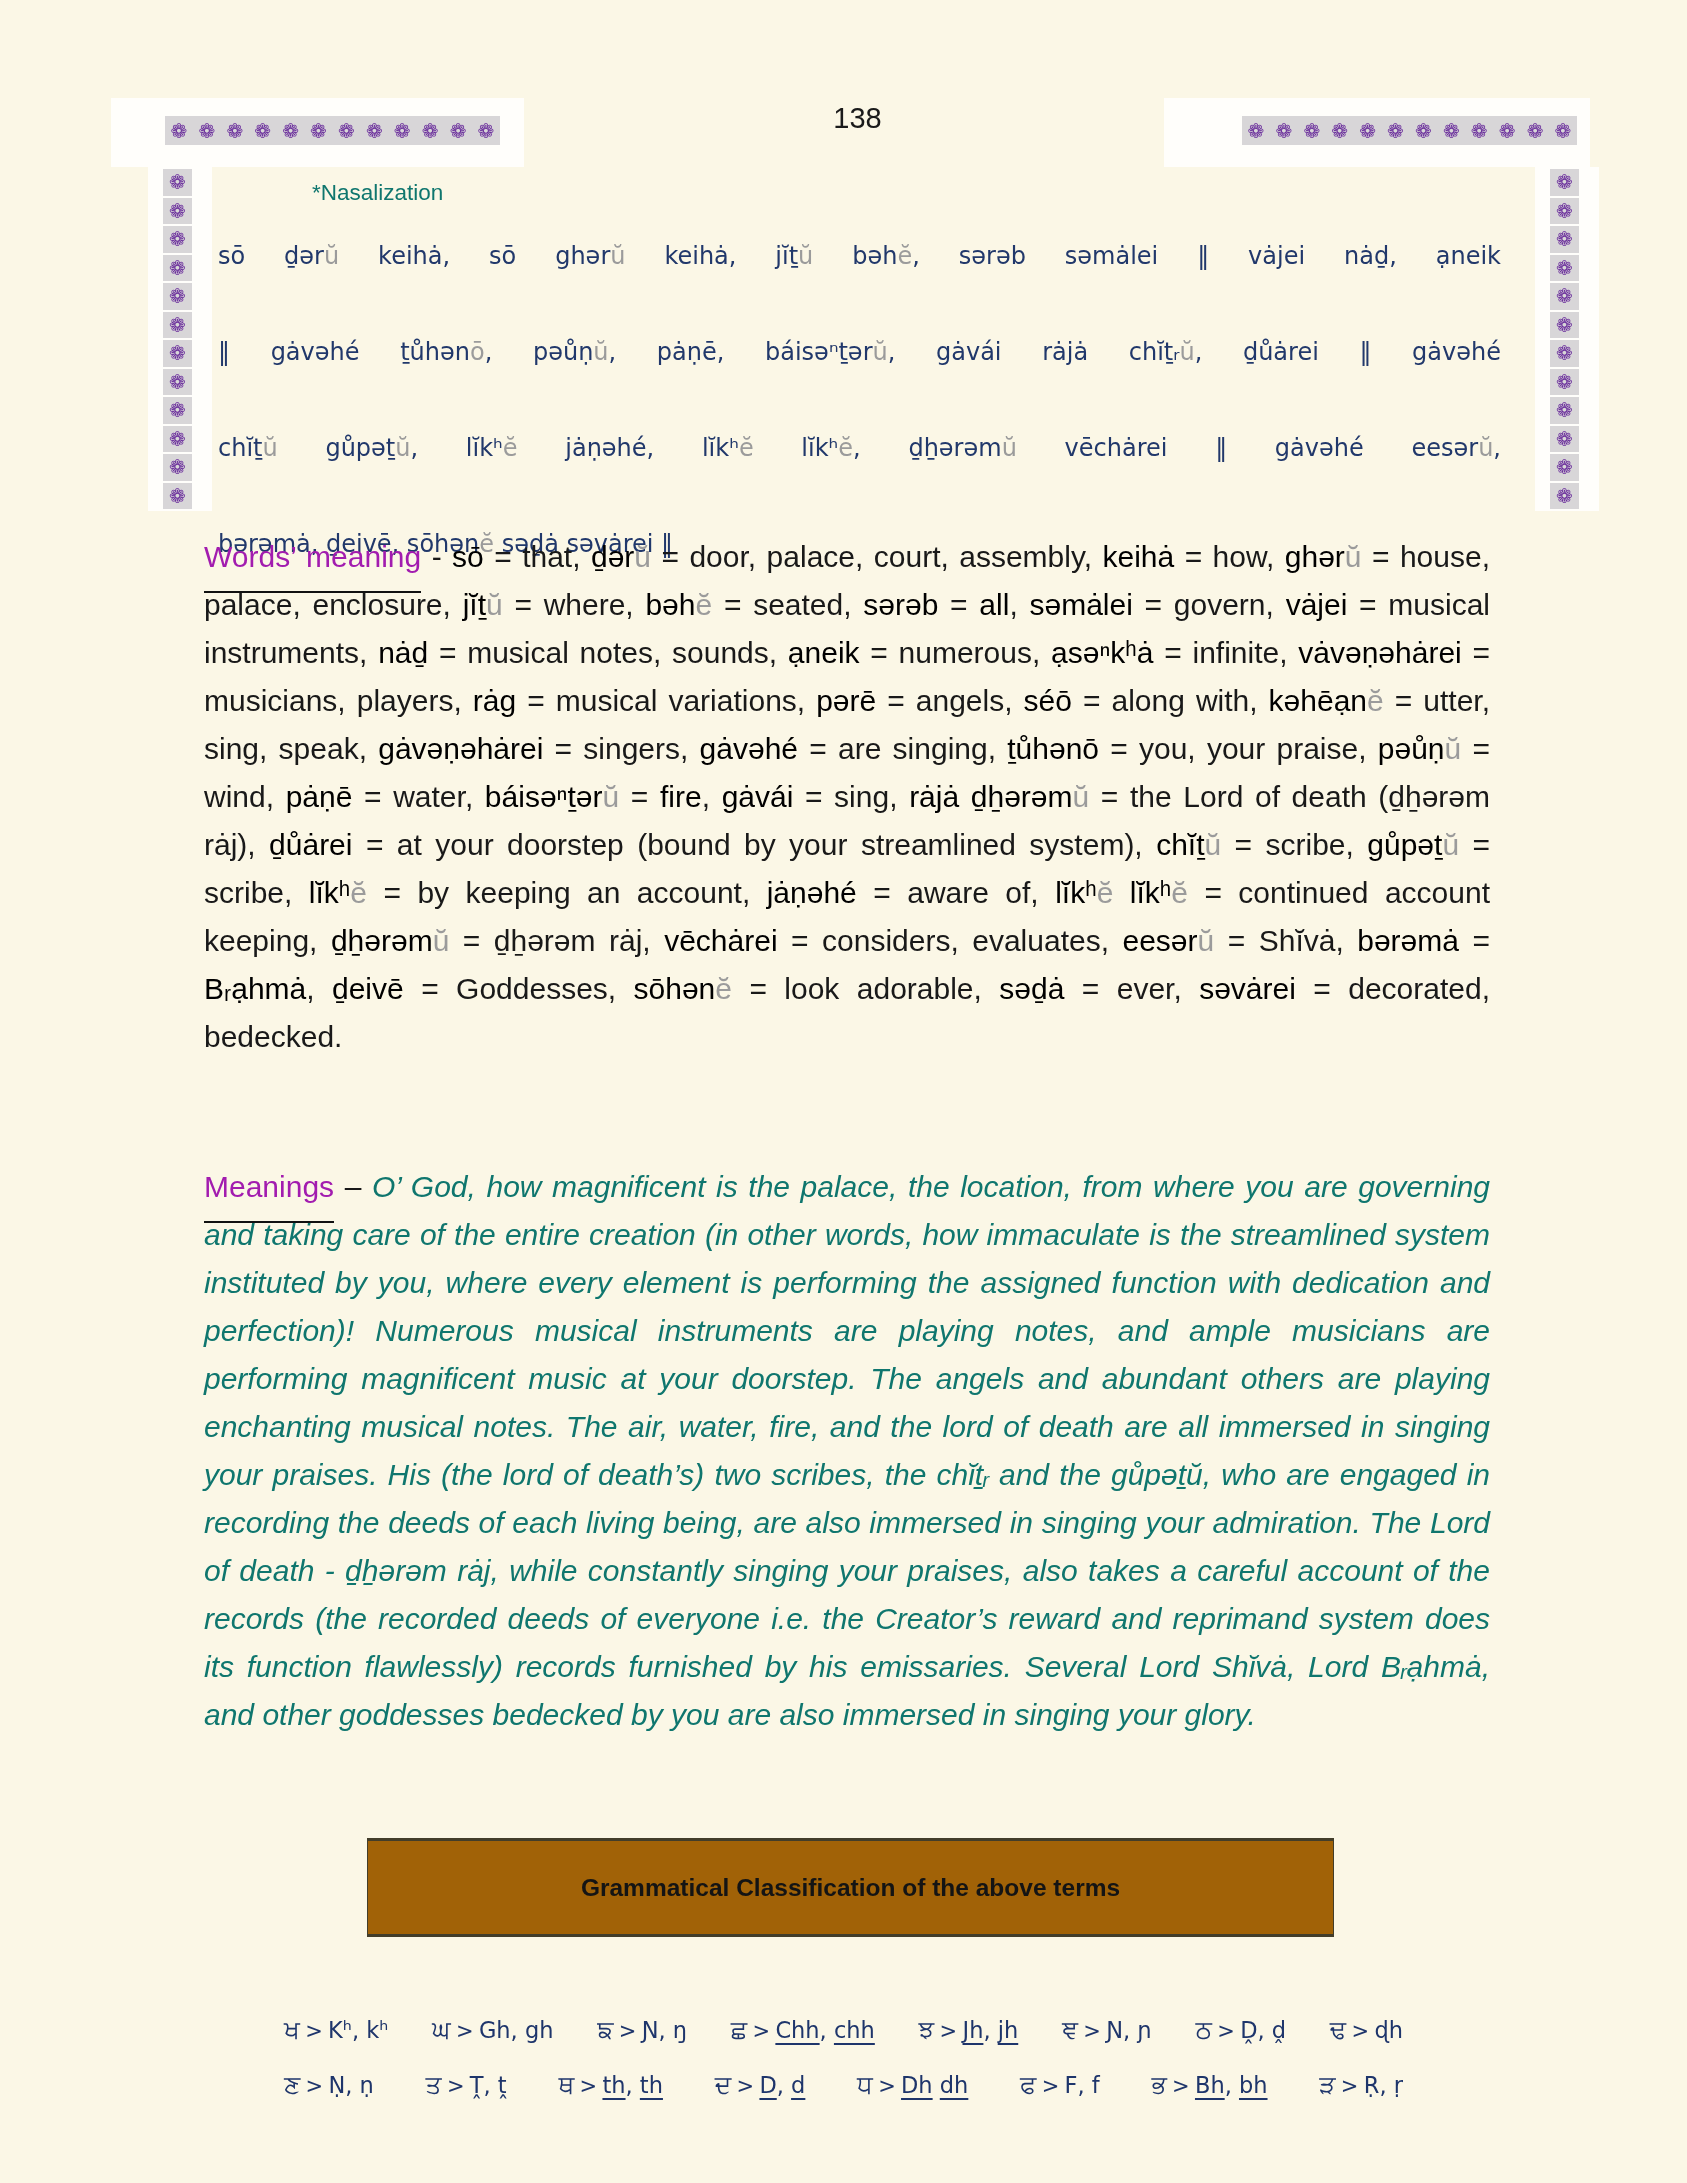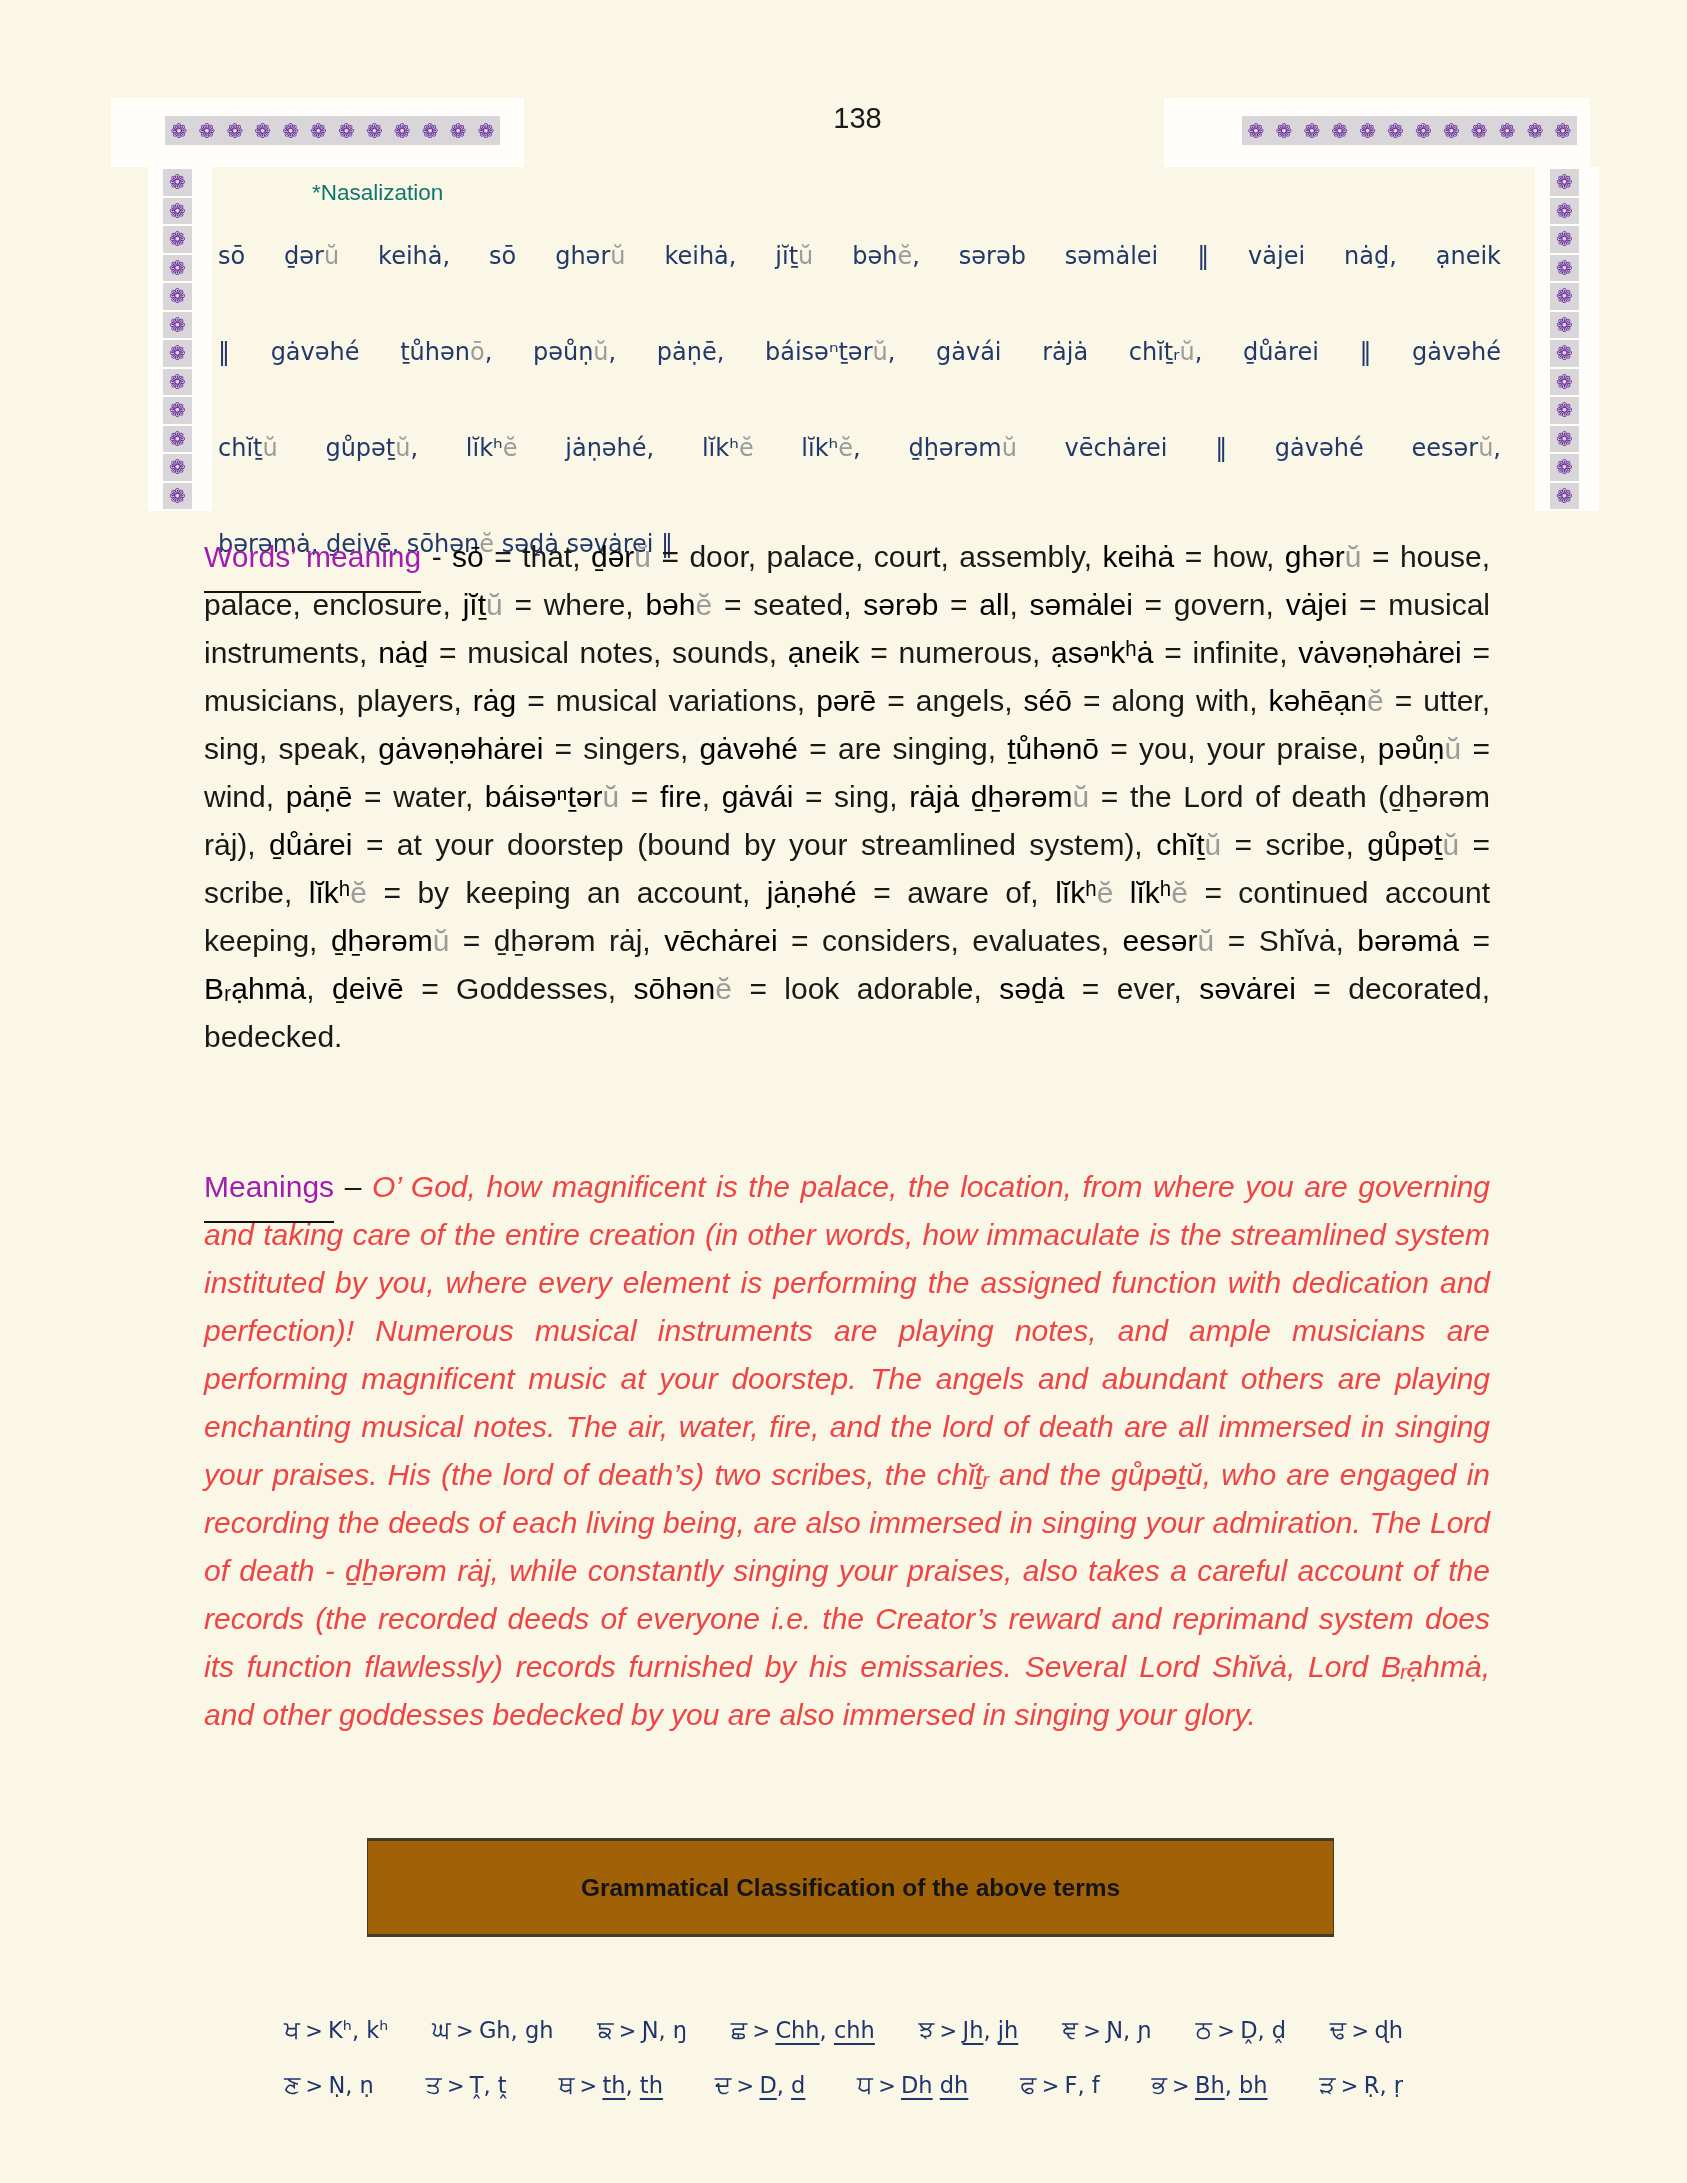--- a/index.html
+++ b/index.html
@@ -60,21 +60,21 @@
   .body-para{
     position:absolute; left:204px; width:1286px;
     font-size:30px; line-height:48px; text-align:justify; color:#191919;
   }
   #words-para{top:503px;}
   #meanings-para{top:1133px;}
   .h-underline{
     color:#a21caf; border-bottom:2.6px solid #111; padding-bottom:18px;
   }
   #meanings-body{
-    color:#ef4444; font-style:italic;
+    color:#0f766e; font-style:italic;
   }
   .dash{color:#191919;}
 
   
   #classification-box{
     position:absolute; left:367px; top:1838px; width:965px; height:93px;
     border-top:3.3px solid #423d2a; border-bottom:3.3px solid #423d2a;
     border-left:1.3px solid #423d2a; border-right:1.3px solid #423d2a;
     background:#a16207;
     display:flex; align-items:center; justify-content:center;

